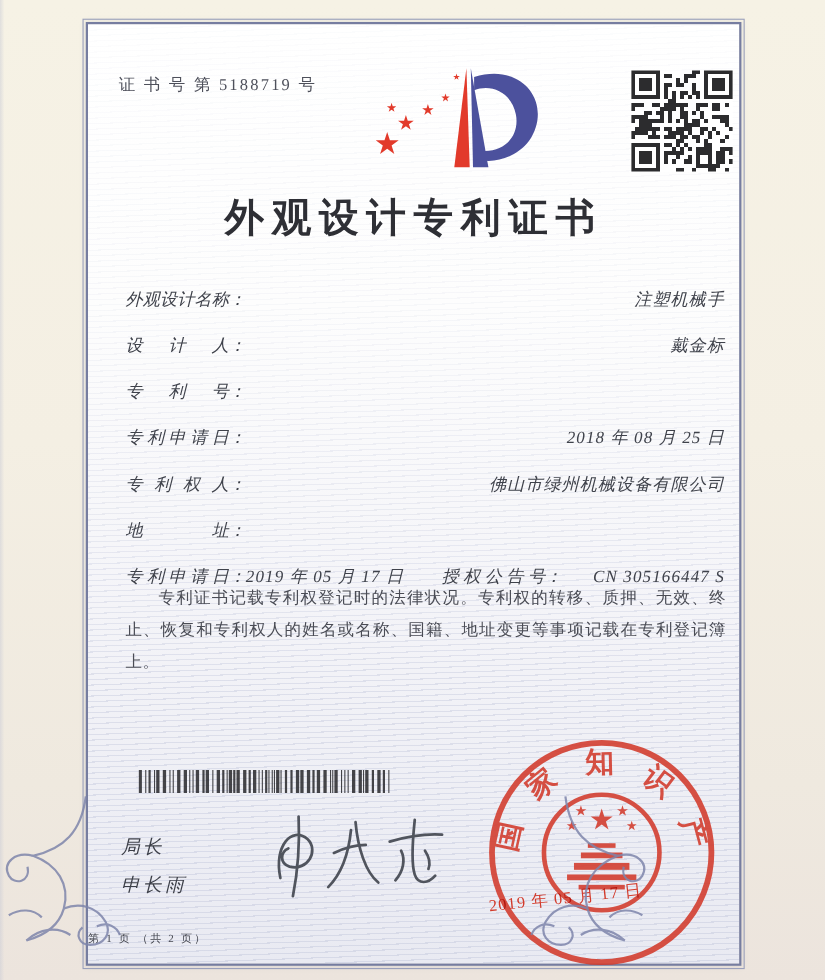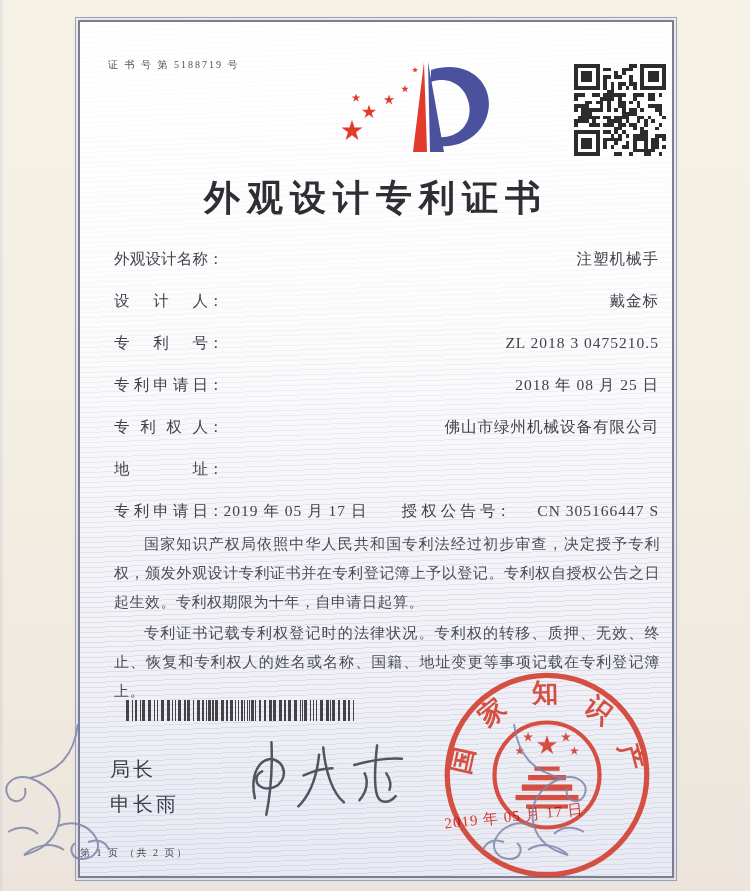--- a/index.html
+++ b/index.html
@@ -25,46 +25,46 @@
   .frame::before{ 
     content:"";position:absolute;inset:0;
     background:repeating-linear-gradient(178deg,rgba(140,150,190,.20) 0 1px,rgba(255,255,255,0) 1px 5px);
     -webkit-mask-image:linear-gradient(180deg,rgba(0,0,0,.15) 0%,rgba(0,0,0,.35) 35%,#000 70%);
     mask-image:linear-gradient(180deg,rgba(0,0,0,.15) 0%,rgba(0,0,0,.35) 35%,#000 70%);
     pointer-events:none;
   }
   .content{position:absolute;inset:0;z-index:1;}
   
   .cert-no{
-    position:absolute;left:28px;top:36px;font-size:10px;color:#4e505b;letter-spacing:2px;
+    position:absolute;left:28px;top:46px;font-size:15px;color:#4e505b;letter-spacing:2px;
   }
   .logo{position:absolute;left:247px;top:34px;width:190px;height:112px;}
   .qr{position:absolute;left:494px;top:42px;width:92px;height:92px;}
   .title{
     position:absolute;left:0;right:0;top:152px;text-align:center;
     font-size:36px;font-weight:bold;color:#2e2f35;letter-spacing:7px;
   }
   
-  .fields{position:absolute;left:34px;top:226px;width:545px;font-size:15.5px;color:#3f424b;}
+  .fields{position:absolute;left:34px;top:240px;width:545px;font-size:15.5px;color:#3f424b;font-style:italic;}
   .row{display:flex;margin-bottom:20px;line-height:22px;}
   .flabel{
     display:inline-block;width:94px;flex:0 0 94px;
     text-align:justify;text-align-last:justify;letter-spacing:0;
   }
   .colon{flex:0 0 14px;}
   .fvalue{flex:1;letter-spacing:1px;text-align:right;}
   .row-grant{display:flex;line-height:22px;}
   .gvalue{flex:0 0 178px;letter-spacing:1px;}
   
   .paras{position:absolute;left:34px;top:508px;width:546px;font-size:15px;color:#4a4c55;}
   .paras p{margin:0 0 2px 0;text-indent:2em;line-height:29px;text-align:justify;letter-spacing:.5px;}
   
   .barcode{position:absolute;left:46px;top:678px;width:232px;height:21px;}
   
-  .sig-block{position:absolute;left:30px;top:730px;font-size:20px;color:#3c3f48;letter-spacing:3px;line-height:35px;}
+  .sig-block{position:absolute;left:30px;top:730px;font-size:17px;color:#3c3f48;letter-spacing:3px;line-height:35px;font-style:italic;}
   .sig-script{position:absolute;left:142px;top:712px;width:190px;height:88px;}
   
   .seal{position:absolute;left:362px;top:648px;width:210px;height:210px;mix-blend-mode:multiply;}
   .seal-date{
     position:absolute;left:364px;top:782px;width:200px;
     color:#d23a2b;font-size:15px;letter-spacing:1px;transform:rotate(-6deg);
     mix-blend-mode:multiply;
   }
   
   .footer{
@@ -335,21 +335,20 @@
             <span class="fvalue">注塑机械手</span>
         </div>
         <div class="row">
           <span class="flabel">设计人</span>
             <span class="colon">：</span>
             <span class="fvalue">戴金标</span>
         </div>
         <div class="row">
           <span class="flabel">专利号</span>
             <span class="colon">：</span>
-            <span class="fvalue">ZL 2018 3 0475210.5</span>
         </div>
         <div class="row">
           <span class="flabel">专利申请日</span>
             <span class="colon">：</span>
             <span class="fvalue">2018 年 08 月 25 日</span>
         </div>
         <div class="row">
           <span class="flabel">专利权人</span>
             <span class="colon">：</span>
             <span class="fvalue">佛山市绿州机械设备有限公司</span>
@@ -362,21 +361,20 @@
           <span class="flabel">专利申请日</span>
             <span class="colon">：</span>
             <span class="gvalue">2019 年 05 月 17 日</span>
             <span class="flabel">授权公告号</span>
             <span class="colon">：</span>
             <span class="fvalue">CN 305166447 S</span>
         </div>
       </div>
 
       <div class="paras">
-        <p>国家知识产权局依照中华人民共和国专利法经过初步审查，决定授予专利权，颁发外观设计专利证书并在专利登记簿上予以登记。专利权自授权公告之日起生效。专利权期限为十年，自申请日起算。</p>
         <p>专利证书记载专利权登记时的法律状况。专利权的转移、质押、无效、终止、恢复和专利权人的姓名或名称、国籍、地址变更等事项记载在专利登记簿上。</p>
       </div>
 
       <svg class="barcode" viewBox="0 0 232 21" preserveAspectRatio="none">
         <g id="barcode-bars" fill="#26262a" opacity="0.85">
             <rect x="0" y="0" width="3" height="21"></rect>
             <rect x="6" y="0" width="1" height="21"></rect>
             <rect x="9" y="0" width="2" height="21"></rect>
             <rect x="14" y="0" width="1" height="21"></rect>
             <rect x="16" y="0" width="3" height="21"></rect>

